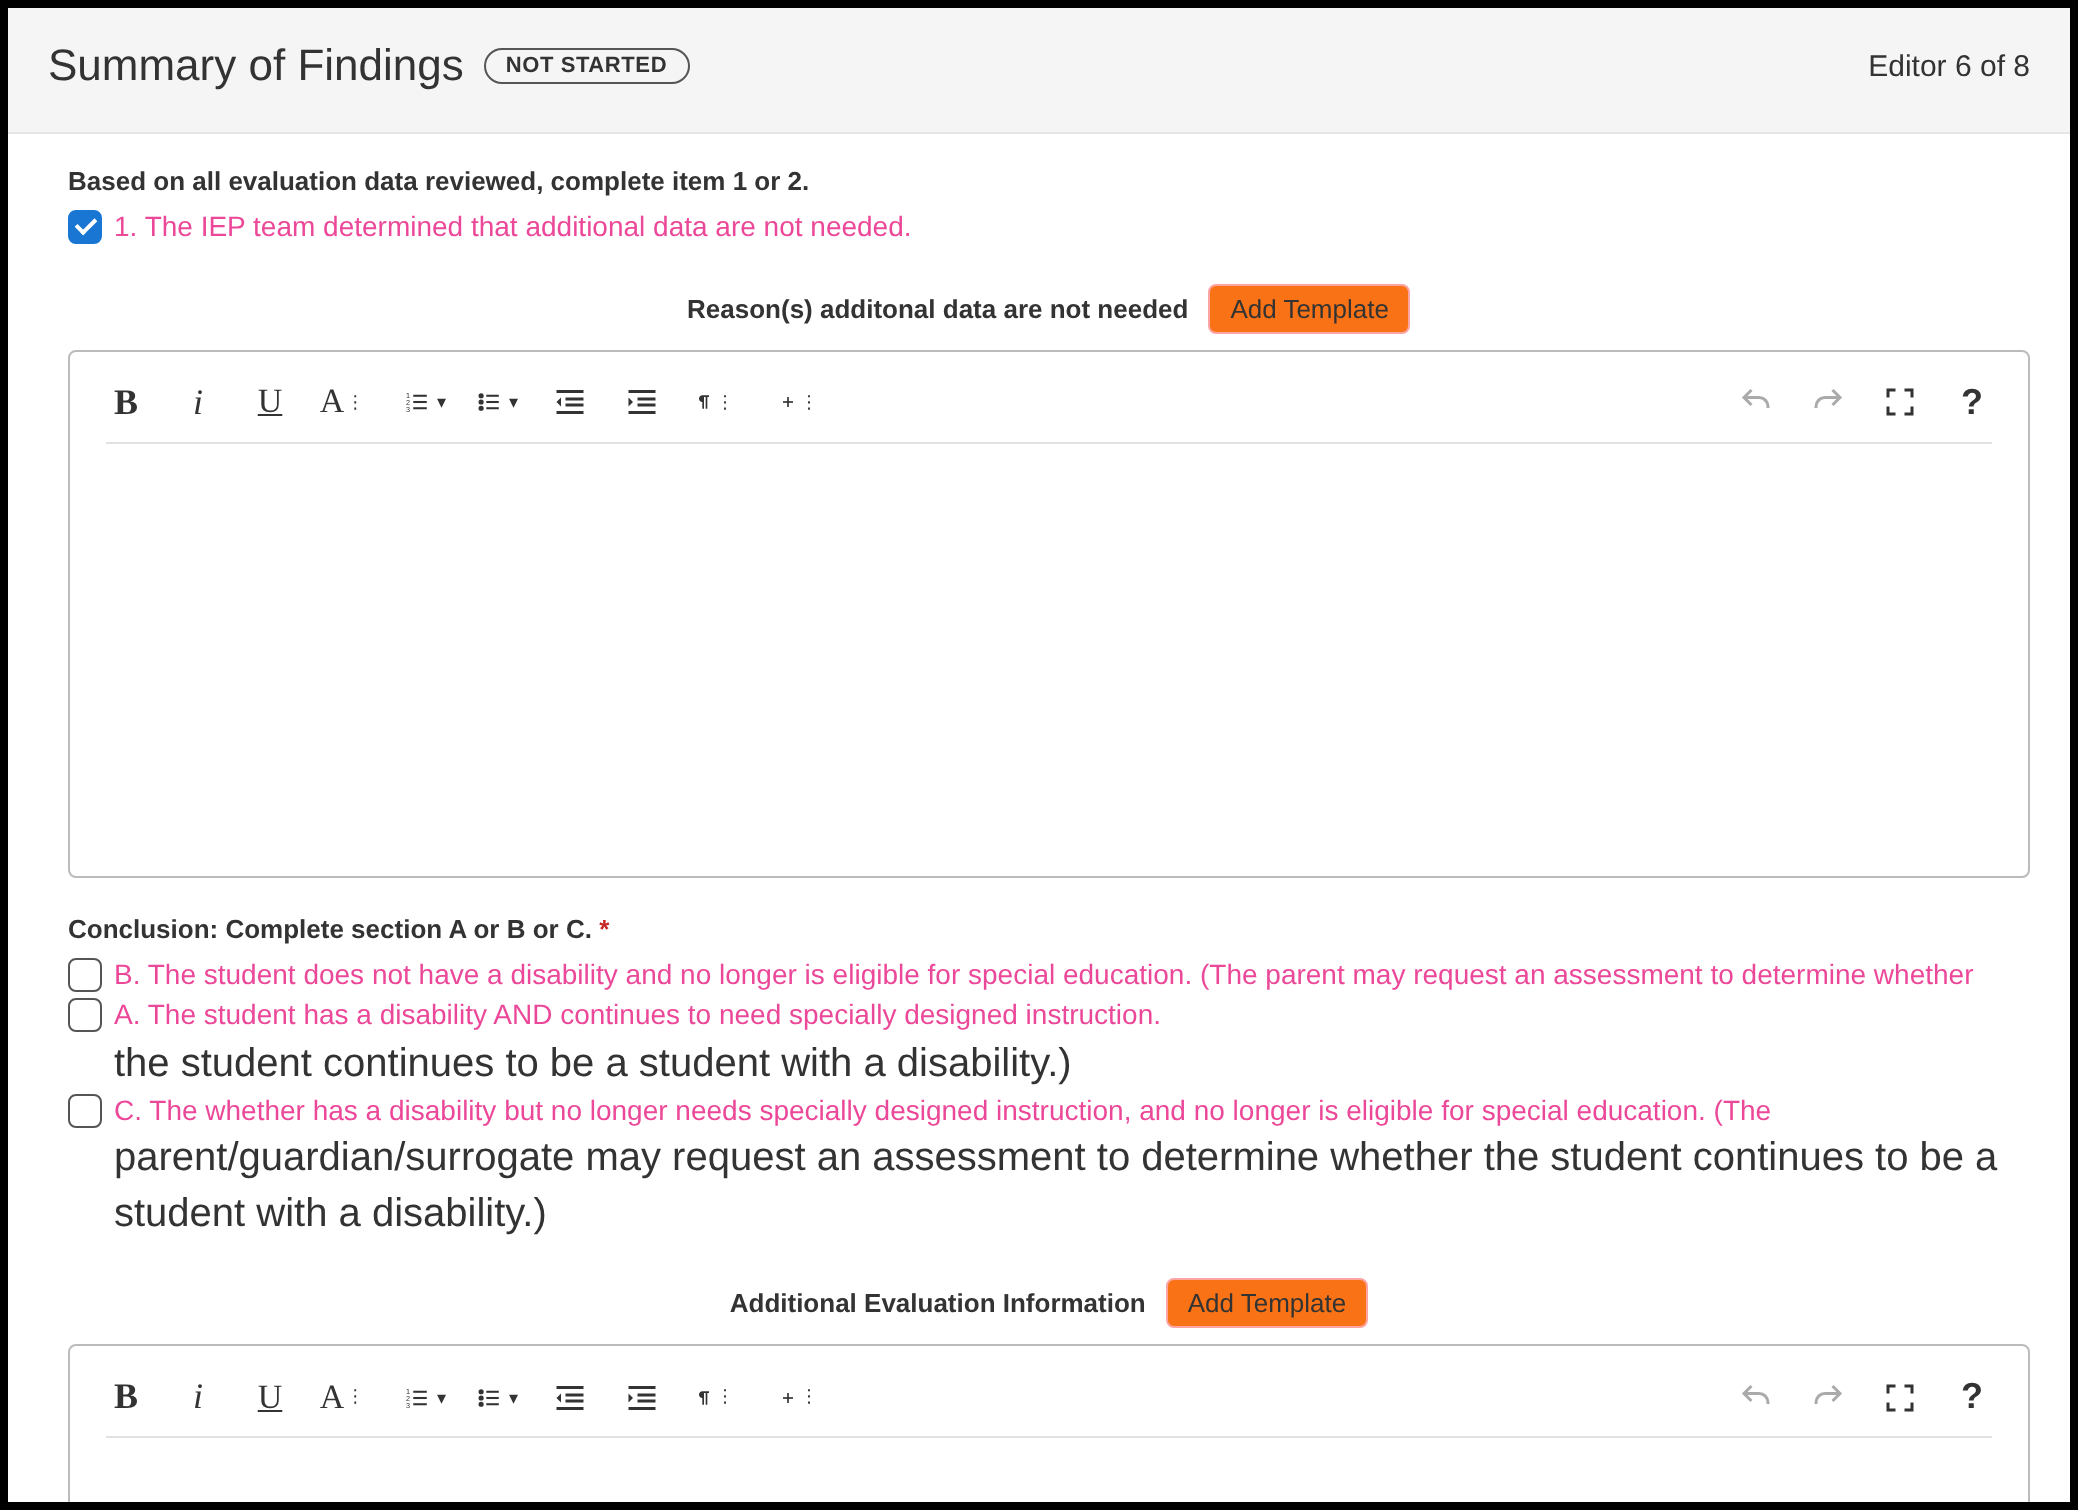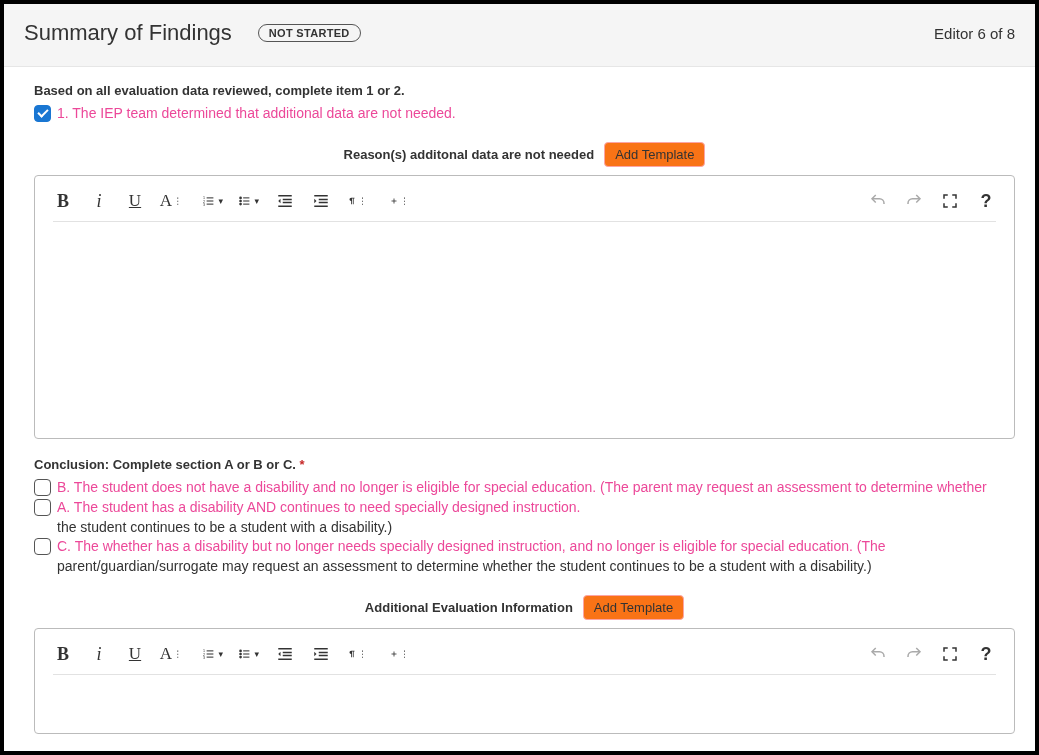--- a/index.html
+++ b/index.html
@@ -1,19 +1,19 @@
 <!DOCTYPE html>
 <html><head>
   <meta charset="utf-8">
   <style>
     * { box-sizing: border-box; margin: 0; padding: 0; }
     body { font-family: Arial, Helvetica, sans-serif; width: 1039px; height: 755px; border: 4px solid #000; background: #fff; overflow: hidden; }
     .header { display: flex; align-items: center; padding: 16px 20px 20px 20px; background: #f5f5f5; border-bottom: 1px solid #e6e6e6; }
     .title { font-size: 22px; font-weight: 400; color: #333; }
-    .status-badge { margin-left: 26px; padding: 2px 10px; border: 1.5px solid #555; border-radius: 12px; font-size: 11px; font-weight: 700; letter-spacing: 0.3px; color: #333; }
+    .status-badge { margin-left: 10px; padding: 2px 10px; border: 1.5px solid #555; border-radius: 12px; font-size: 11px; font-weight: 700; letter-spacing: 0.3px; color: #333; }
     .editor-count { margin-left: auto; font-size: 15px; color: #333; }
     .body { padding: 16px 20px 0 30px; background: #fff; }
     .section-label { font-size: 13px; font-weight: 700; color: #333; margin-bottom: 6px; }
     .check-row { display: flex; align-items: flex-start; gap: 6px; margin: 2px 0; font-size: 14px; color: #ec4899; line-height: 1.4; }
     .cb { flex: 0 0 auto; display: inline-block; width: 17px; height: 17px; border: 1.5px solid #555; border-radius: 4px; background: #fff; margin-top: 1px; cursor: pointer; position: relative; }
     .cb.checked { background: #1976d2; border-color: #1976d2; }
     .cb.checked::after { content: ""; position: absolute; left: 5px; top: 1px; width: 4px; height: 8px; border: solid #fff; border-width: 0 2px 2px 0; transform: rotate(45deg); }
     .subsection { margin-top: 18px; }
     .sub-head { display: flex; align-items: center; gap: 10px; margin-bottom: 8px; justify-content: center; }
     .sub-head .section-label { margin-bottom: 0; }
@@ -29,21 +29,21 @@
     .bold { font-weight: 700; font-size: 18px; font-family: Georgia, serif; }
     .italic { font-style: italic; font-size: 18px; font-family: Georgia, serif; }
     .under { text-decoration: underline; font-size: 17px; font-family: Georgia, serif; }
     .fontA { font-size: 17px; font-family: Georgia, serif; position: relative; }
     .dots { font-size: 9px; line-height: 3px; margin-left: 1px; display:inline-block; }
     .dd { font-size: 9px; margin-left: 3px; }
     .content-area1 { height: 210px; }
     .content-area2 { height: 52px; }
     .conc-group { margin: 4px 0 0 0; }
     .conc-group .check-row { margin: 0 0 1px 0; }
-    .conc-cont { padding-left: 23px; font-size: 14px; color: #333; line-height: 1.4; margin-top: -1px; }
+    .conc-cont { padding-left: 23px; font-size: 20px; color: #333; line-height: 1.4; margin-top: -1px; }
   </style>
 </head>
 <body>
 
 <div class="header">
   <div class="title">Summary of Findings</div>
   <div class="status-badge">NOT STARTED</div>
   <div class="editor-count">Editor 6 of 8</div>
 </div>
 

